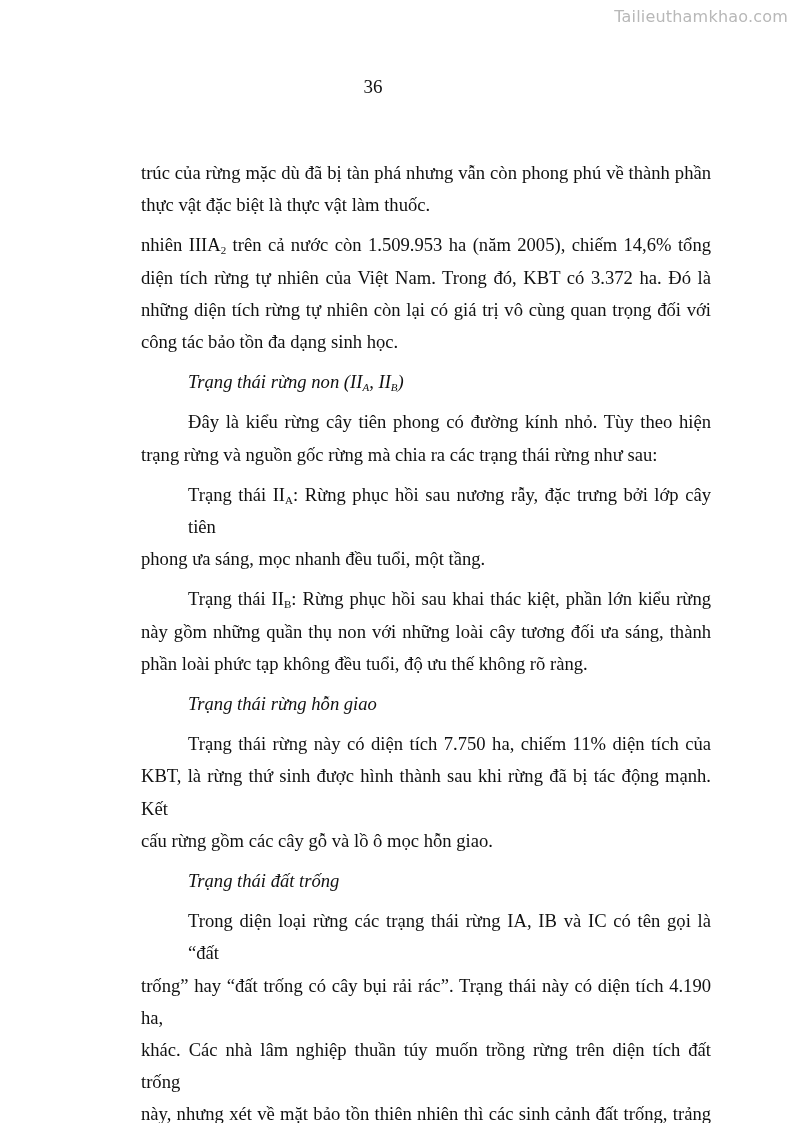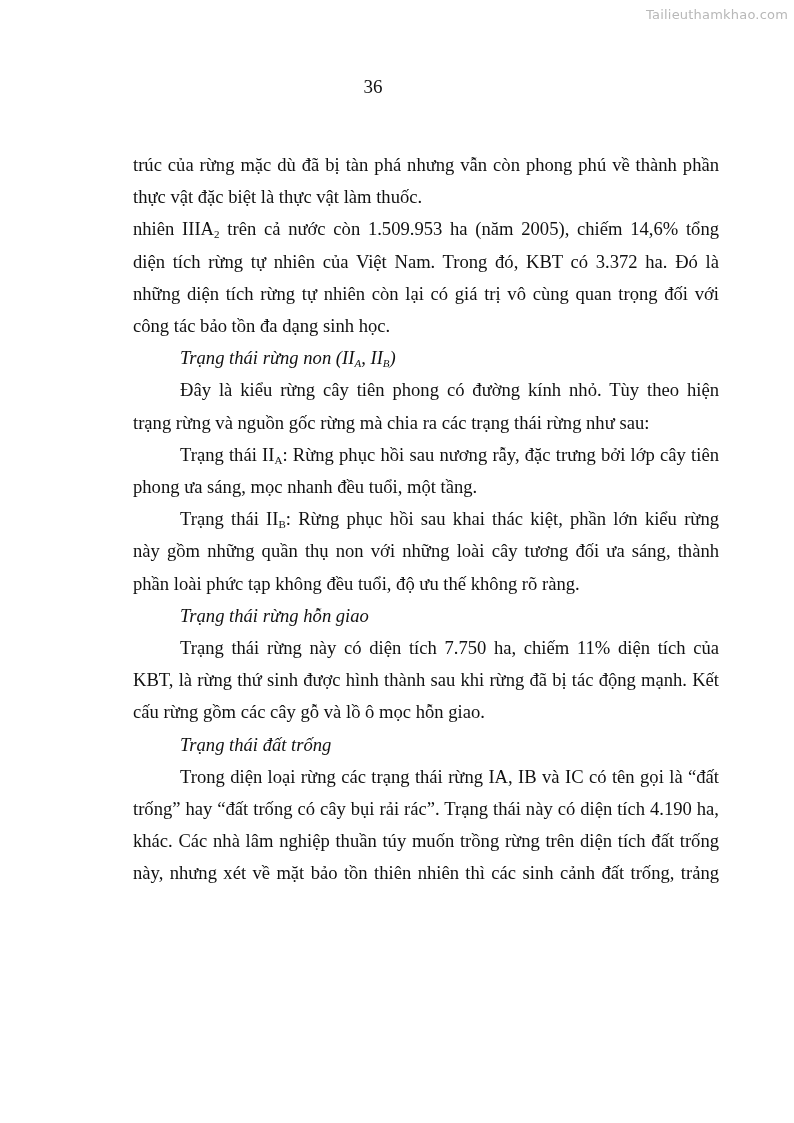--- a/index.html
+++ b/index.html
@@ -1,31 +1,31 @@
 <!DOCTYPE html>
 <html><head>
   <meta charset="utf-8">
   <style>
     html, body { margin: 0; padding: 0; background: #ffffff; }
     body { width: 794px; height: 1123px; position: relative; overflow: hidden; }
     .watermark {
       position: absolute; top: 7px; right: 6px;
-      font-family: "DejaVu Sans", sans-serif; font-size: 13px; color: #b8b8b8;
+      font-family: "DejaVu Sans", sans-serif; font-size: 16px; color: #b8b8b8;
       letter-spacing: 0.2px;
     }
     .page-number {
       position: absolute; top: 76px; left: 0; width: 746px; text-align: center;
       font-family: "Liberation Serif", serif; font-size: 19px; color: #111;
     }
     .content {
       position: absolute; top: 149px; left: 133px; width: 586px;
       font-family: "Liberation Serif", serif; font-size: 18.6px; line-height: 32.2px;
       color: #111; text-align: justify;
     }
-    .content p { margin: 0; }
+    .content p { margin: 8px; }
     .heading { font-weight: normal; font-style: italic; text-indent: 47px; }
     .line { display: block; text-align: justify; text-align-last: justify; }
     .line.last { text-align-last: left; }
     sub { font-size: 11px; vertical-align: -3px; line-height: 0; }
   </style>
 </head>
 <body>
 
 <div class="watermark">Tailieuthamkhao.com</div>
 <div class="page-number">36</div>

